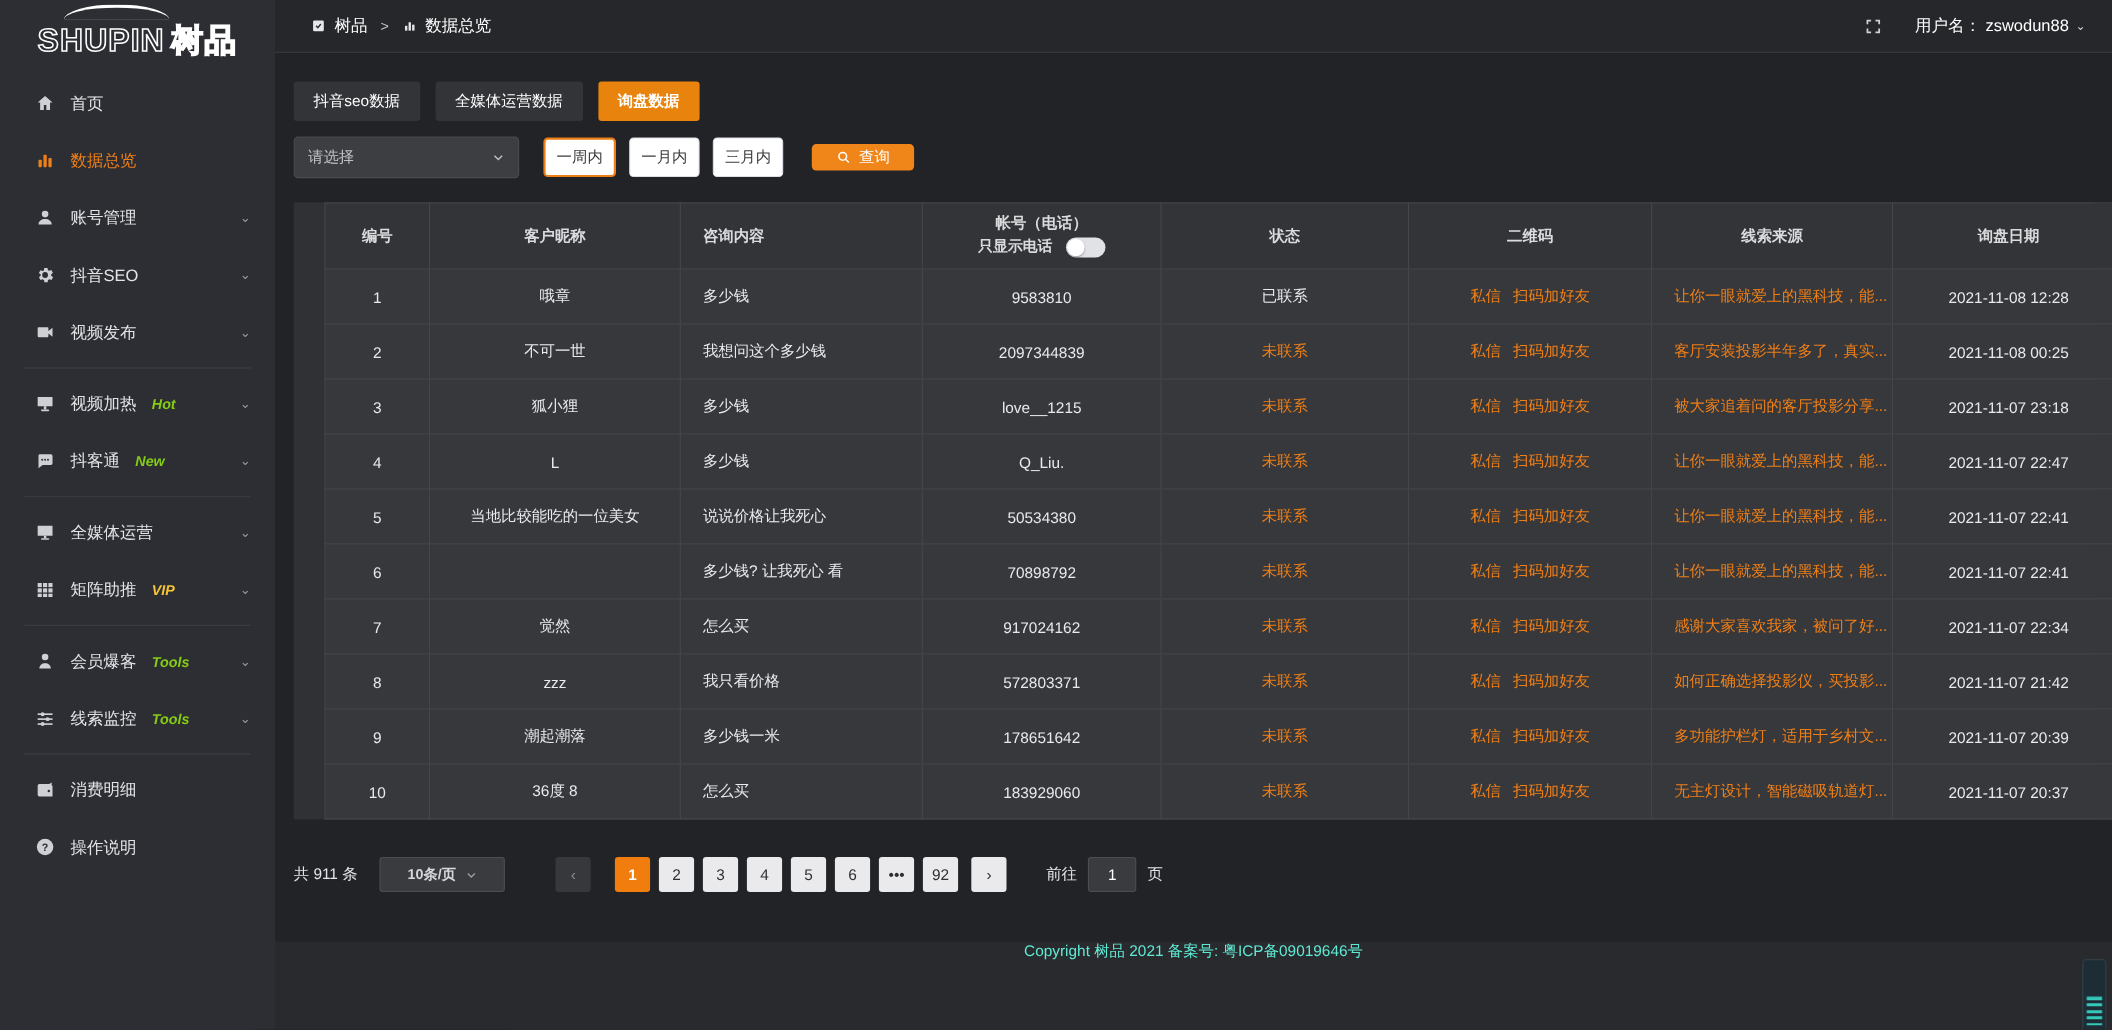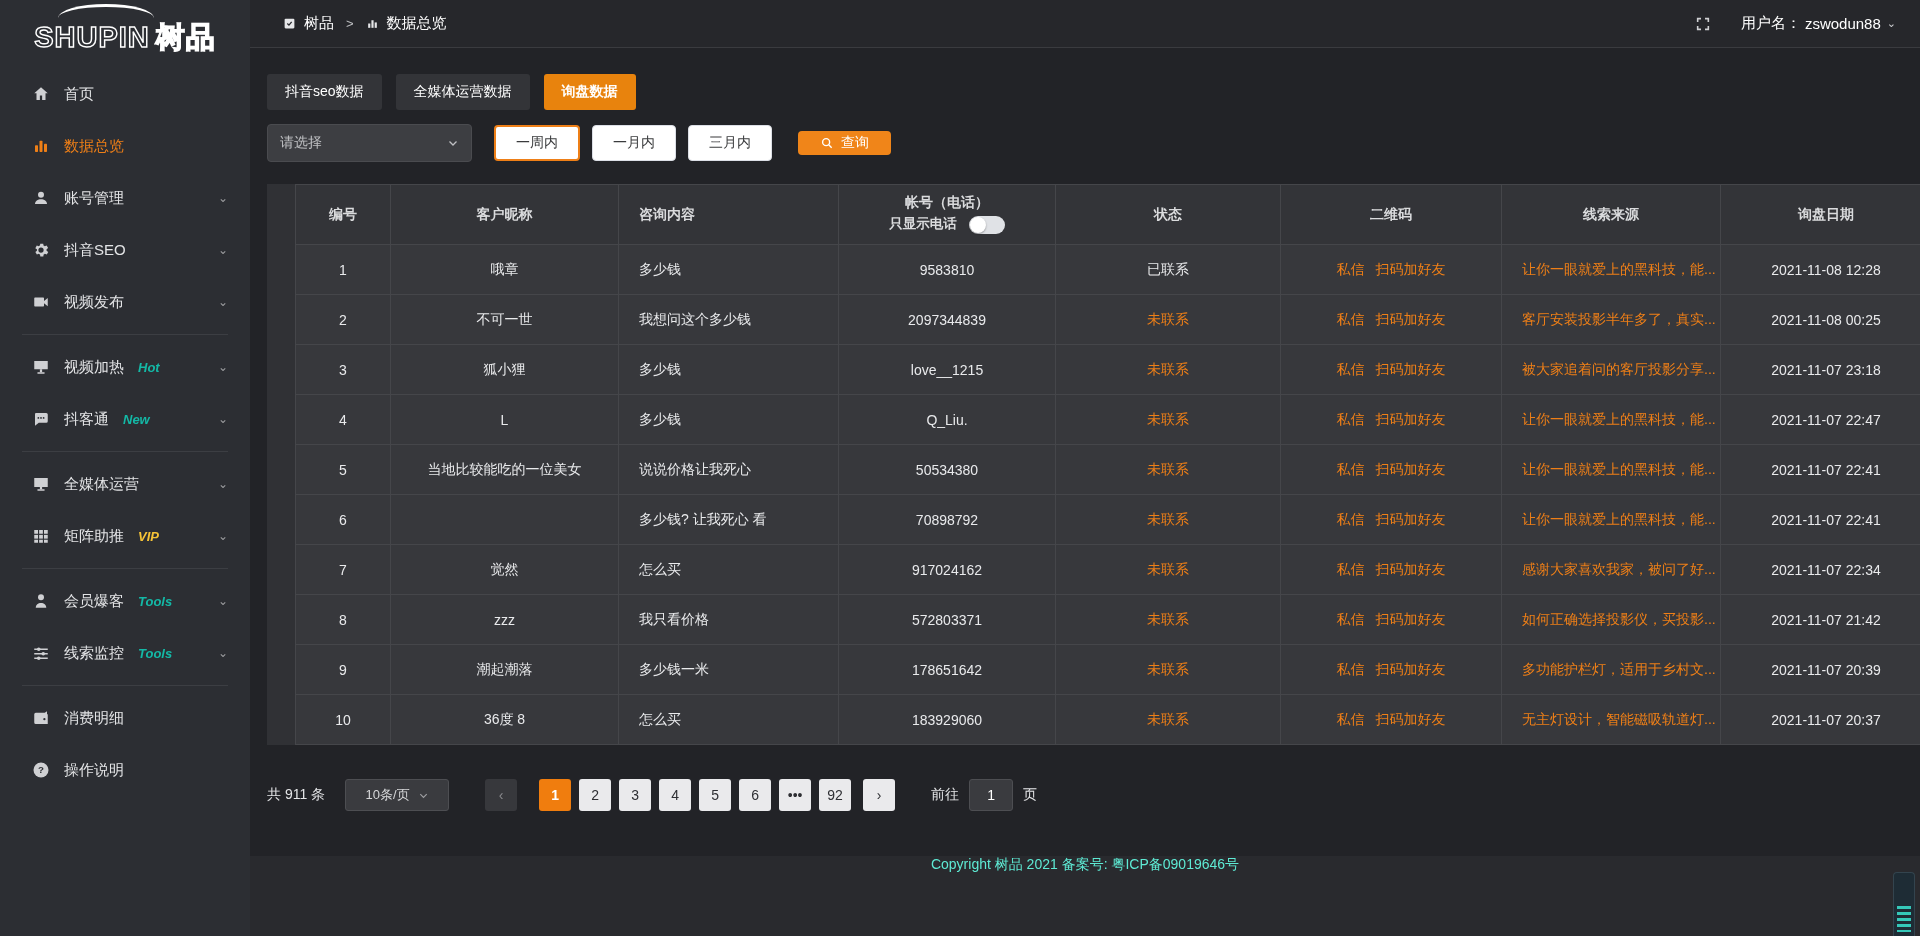--- a/index.html
+++ b/index.html
@@ -15,21 +15,21 @@
   .logo-en, .logo-cn { font-size:29px; font-weight:800; letter-spacing:1px; color:#fff; line-height:1; }
   @supports (-webkit-text-stroke: 1px #fff) {
     .logo-en, .logo-cn { color:transparent; -webkit-text-stroke:1.4px #fff; }
   }
   .nav { padding-top:10px; }
   .nav-item { height:52px; display:flex; align-items:center; padding:0 22px 0 32px; color:#e3e4e6; font-size:15px; cursor:pointer; }
   .nav-item .ni-icon { width:18px; height:18px; margin-right:14px; flex-shrink:0; color:#cfd0d3; }
   .nav-item .ni-icon svg { width:100%; height:100%; display:block; }
   .nav-item.active, .nav-item.active .ni-icon { color:#ee7f17; }
   .nav-badge { font-size:13px; font-weight:bold; font-style:italic; margin-left:14px; }
-  .badge-red { color:#14b8a6; }
+  .badge-red { color:#84cc16; }
   .badge-yellow { color:#f7c437; }
   .nav-chevron { margin-left:auto; color:#9a9b9e; font-size:12px; }
   .nav-divider { height:1px; background:#3c3e43; margin:6px 22px; }
 
   
   .main { flex:1; display:flex; flex-direction:column; background:#222327; min-width:0; }
   .topbar { height:48px; background:#26272b; border-bottom:1px solid #3a3b3f; display:flex; align-items:center; padding:0 24px 0 33px; flex-shrink:0; }
   .crumb { display:flex; align-items:center; gap:8px; color:#fff; font-size:15px; }
   .crumb .c-icon { width:13px; height:13px; color:#e6e7e9; }
   .crumb .c-icon svg { width:100%; height:100%; display:block; }
@@ -44,21 +44,21 @@
   .content { flex:1; padding:26px 17px 0; }
   .tabs { display:flex; gap:14px; }
   .tab { height:36px; padding:0 18px; background:#333438; color:#fff; border:none; border-radius:3px; font-size:14px; font-family:inherit; cursor:pointer;text-align:center; }
   .tab.active { background:#e8830d; font-weight:bold; }
 
   .filters { margin-top:14px; display:flex; align-items:center; }
   .f-select { width:205px; height:38px; background:#3d3e42; border:1px solid #4a4b4f; border-radius:4px; display:flex; align-items:center; padding:0 12px; color:#bfc0c3; cursor:pointer; }
   .f-select .chev { margin-left:auto; width:12px; height:12px; color:#bfc0c3; }
   .f-select .chev svg { width:100%; height:100%; display:block; }
   .range-group { display:flex; gap:12px; margin-left:22px; }
-  .range-btn { height:36px; min-width:64px; padding:0 20px; background:#fff; color:#3a3b3d; border:1px solid #dcdfe6; border-radius:4px; font-size:14px; font-family:inherit; cursor:pointer; }
+  .range-btn { height:36px; min-width:64px; padding:0 10px; background:#fff; color:#3a3b3d; border:1px solid #dcdfe6; border-radius:4px; font-size:14px; font-family:inherit; cursor:pointer; }
   .range-btn.selected { border:2px solid #ee7f17; }
   .query-btn { margin-left:26px; height:24px; padding:0 22px; background:#f08519; color:#fff; border:none; border-radius:4px; font-size:14px; font-family:inherit; display:flex; align-items:center; gap:7px; cursor:pointer; }
   .query-btn svg { width:14px; height:14px; display:block; }
 
   
   .table-wrap { margin-top:22px; background:#303135;padding-left:28px; }
   table { width:100%; border-collapse:collapse; table-layout:fixed; }
   th, td { border:1px solid #45464a; font-weight:normal; }
   thead th { height:60px; background:#333438; color:#dadbdd; font-weight:bold; text-align:center; font-size:14px; }
   tbody td { height:50px; background:#37383c; text-align:center; color:#e9eaec; }
@@ -68,21 +68,21 @@
   .switch { position:relative; width:36px; height:18px; background:#e0e2e6; border-radius:9px; display:inline-block; cursor:pointer; }
   .switch .knob { position:absolute; top:1px; left:1px; width:16px; height:16px; background:#fff; border-radius:50%; box-shadow:0 1px 2px rgba(0,0,0,.35); }
   .status.pending { color:#ee7f17; }
   .qr-cell span { color:#ee7f17; cursor:pointer; }
   .qr-cell span + span { margin-left:7px; }
   .source-link { color:#ee7f17; cursor:pointer; }
 
   
   .pagination { margin-top:34px; display:flex; align-items:center; gap:10px; color:#e4e5e7; }
   .total { margin-right:10px; }
-  .psize { width:104px; height:32px; background:#3a3b3f; border:1px solid #4d4e52; border-radius:3px; display:flex; align-items:center; justify-content:center; gap:8px; color:#d6d7d9; font-size:13px; cursor:pointer; margin-right:26px; }
+  .psize { width:114px; height:32px; background:#3a3b3f; border:1px solid #4d4e52; border-radius:3px; display:flex; align-items:center; justify-content:center; gap:8px; color:#d6d7d9; font-size:13px; cursor:pointer; margin-right:36px;font-weight:bold; }
   .psize .chev { width:11px; height:11px; color:#9d9ea1; }
   .psize .chev svg { width:100%; height:100%; display:block; }
   .page-btn { min-width:32px; height:32px; border:none; border-radius:3px; background:#eaeaec; color:#2e2f33; font-size:14px; font-family:inherit; cursor:pointer; }
   .page-btn.dark { background:#37383c; color:#8a8b8e; margin-right:12px; }
   .page-btn.next { margin-left:2px; }
   .page-list { display:flex; gap:8px; }
   .page-btn.active { background:#f07d0e; color:#fff; font-weight:bold; }
   .goto { display:flex; align-items:center; gap:10px; margin-left:26px; }
   .goto input { width:44px; height:32px; background:#3a3b3f; border:1px solid #4d4e52; border-radius:3px; color:#fff; text-align:center; font-size:14px; font-family:inherit; }
 

